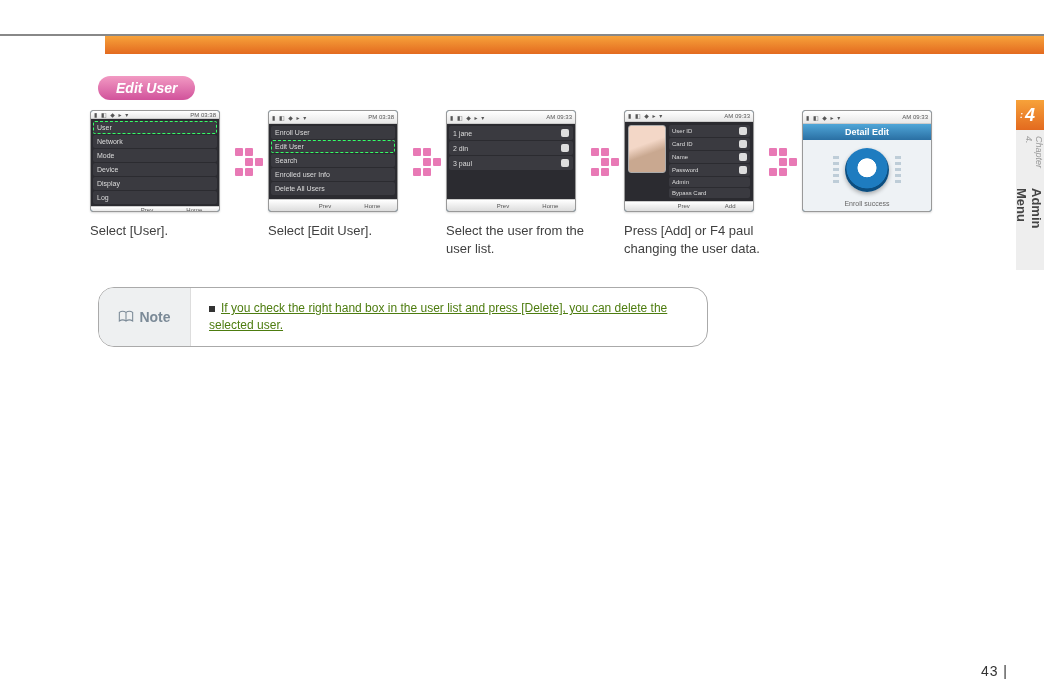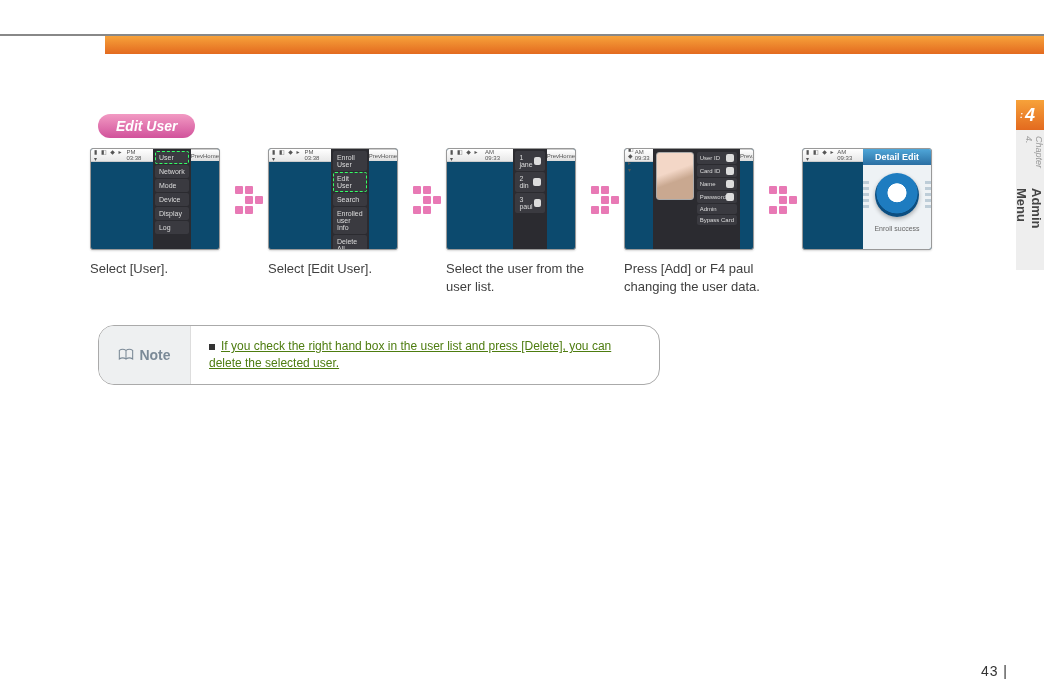--- a/index.html
+++ b/index.html
@@ -25,21 +25,20 @@
     left: 105px;
     right: 0;
     height: 18px;
     background: linear-gradient(to bottom, #f7a23a, #e36a1f);
   }
   .content {
     position: absolute;
     top: 76px;
     left: 90px;
     right: 28px;
-    margin-top: 38px;
   }
   .section-tag {
     display: inline-block;
     background: linear-gradient(to bottom, #f29ac3, #d1529b);
     color: #fff;
     font-weight: bold;
     font-size: 14px;
     padding: 4px 18px;
     border-radius: 12px;
     margin-left: 8px;
@@ -55,21 +54,21 @@
     width: 140px;
     flex-shrink: 0;
   }
   .screen {
     width: 130px;
     height: 102px;
     border: 1px solid #999;
     border-radius: 3px;
     background: #0c4a6e;
     display: flex;
-    flex-direction: row;
+    flex-direction: column;
     overflow: hidden;
     box-shadow: 0 1px 2px rgba(0,0,0,0.15);
   }
   .screen-status {
     height: 13px;
     background: linear-gradient(to bottom, #fff, #e8e8e8);
     font-size: 6px;
     color: #555;
     display: flex;
     justify-content: space-between;
@@ -185,21 +184,21 @@
   .caption {
     font-size: 13px;
     color: #404040;
     margin-top: 10px;
     line-height: 1.35;
     width: 140px;
   }
   .note-box {
     margin-top: 30px;
     margin-left: 8px;
-    width: 562px;
+    width: 610px;
     border: 1px solid #aaa;
     border-radius: 16px;
     display: flex;
     align-items: center;
     overflow: hidden;
     box-shadow: 0 0 0 1px rgba(255,255,255,0.8) inset;
   }
   .note-label-col {
     width: 92px;
     align-self: stretch;

